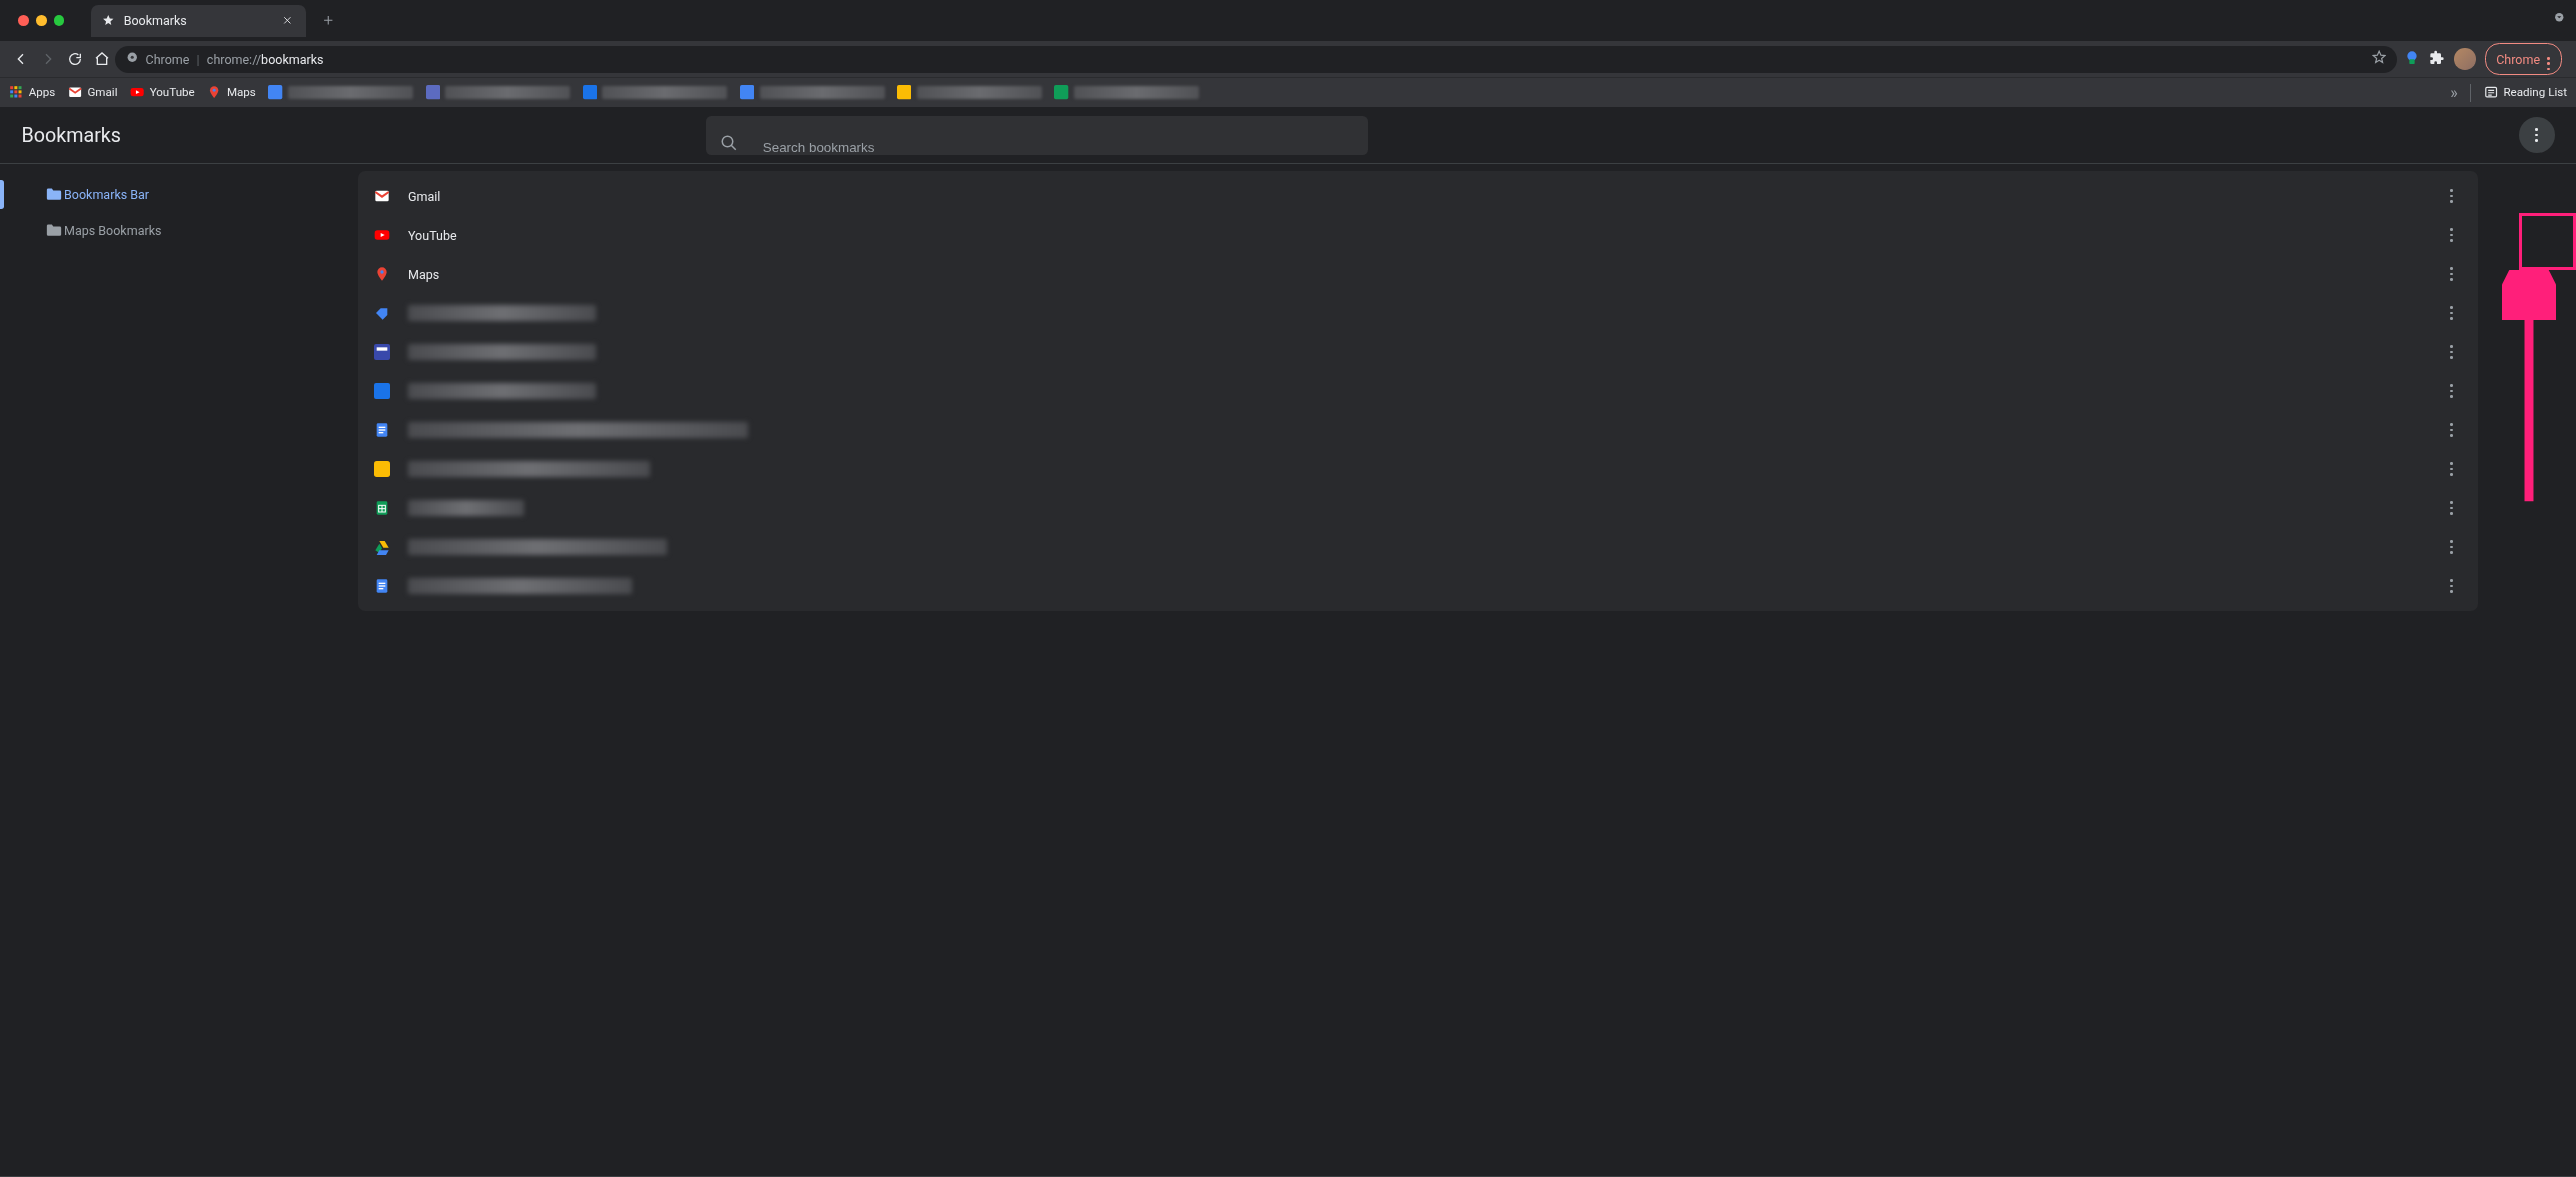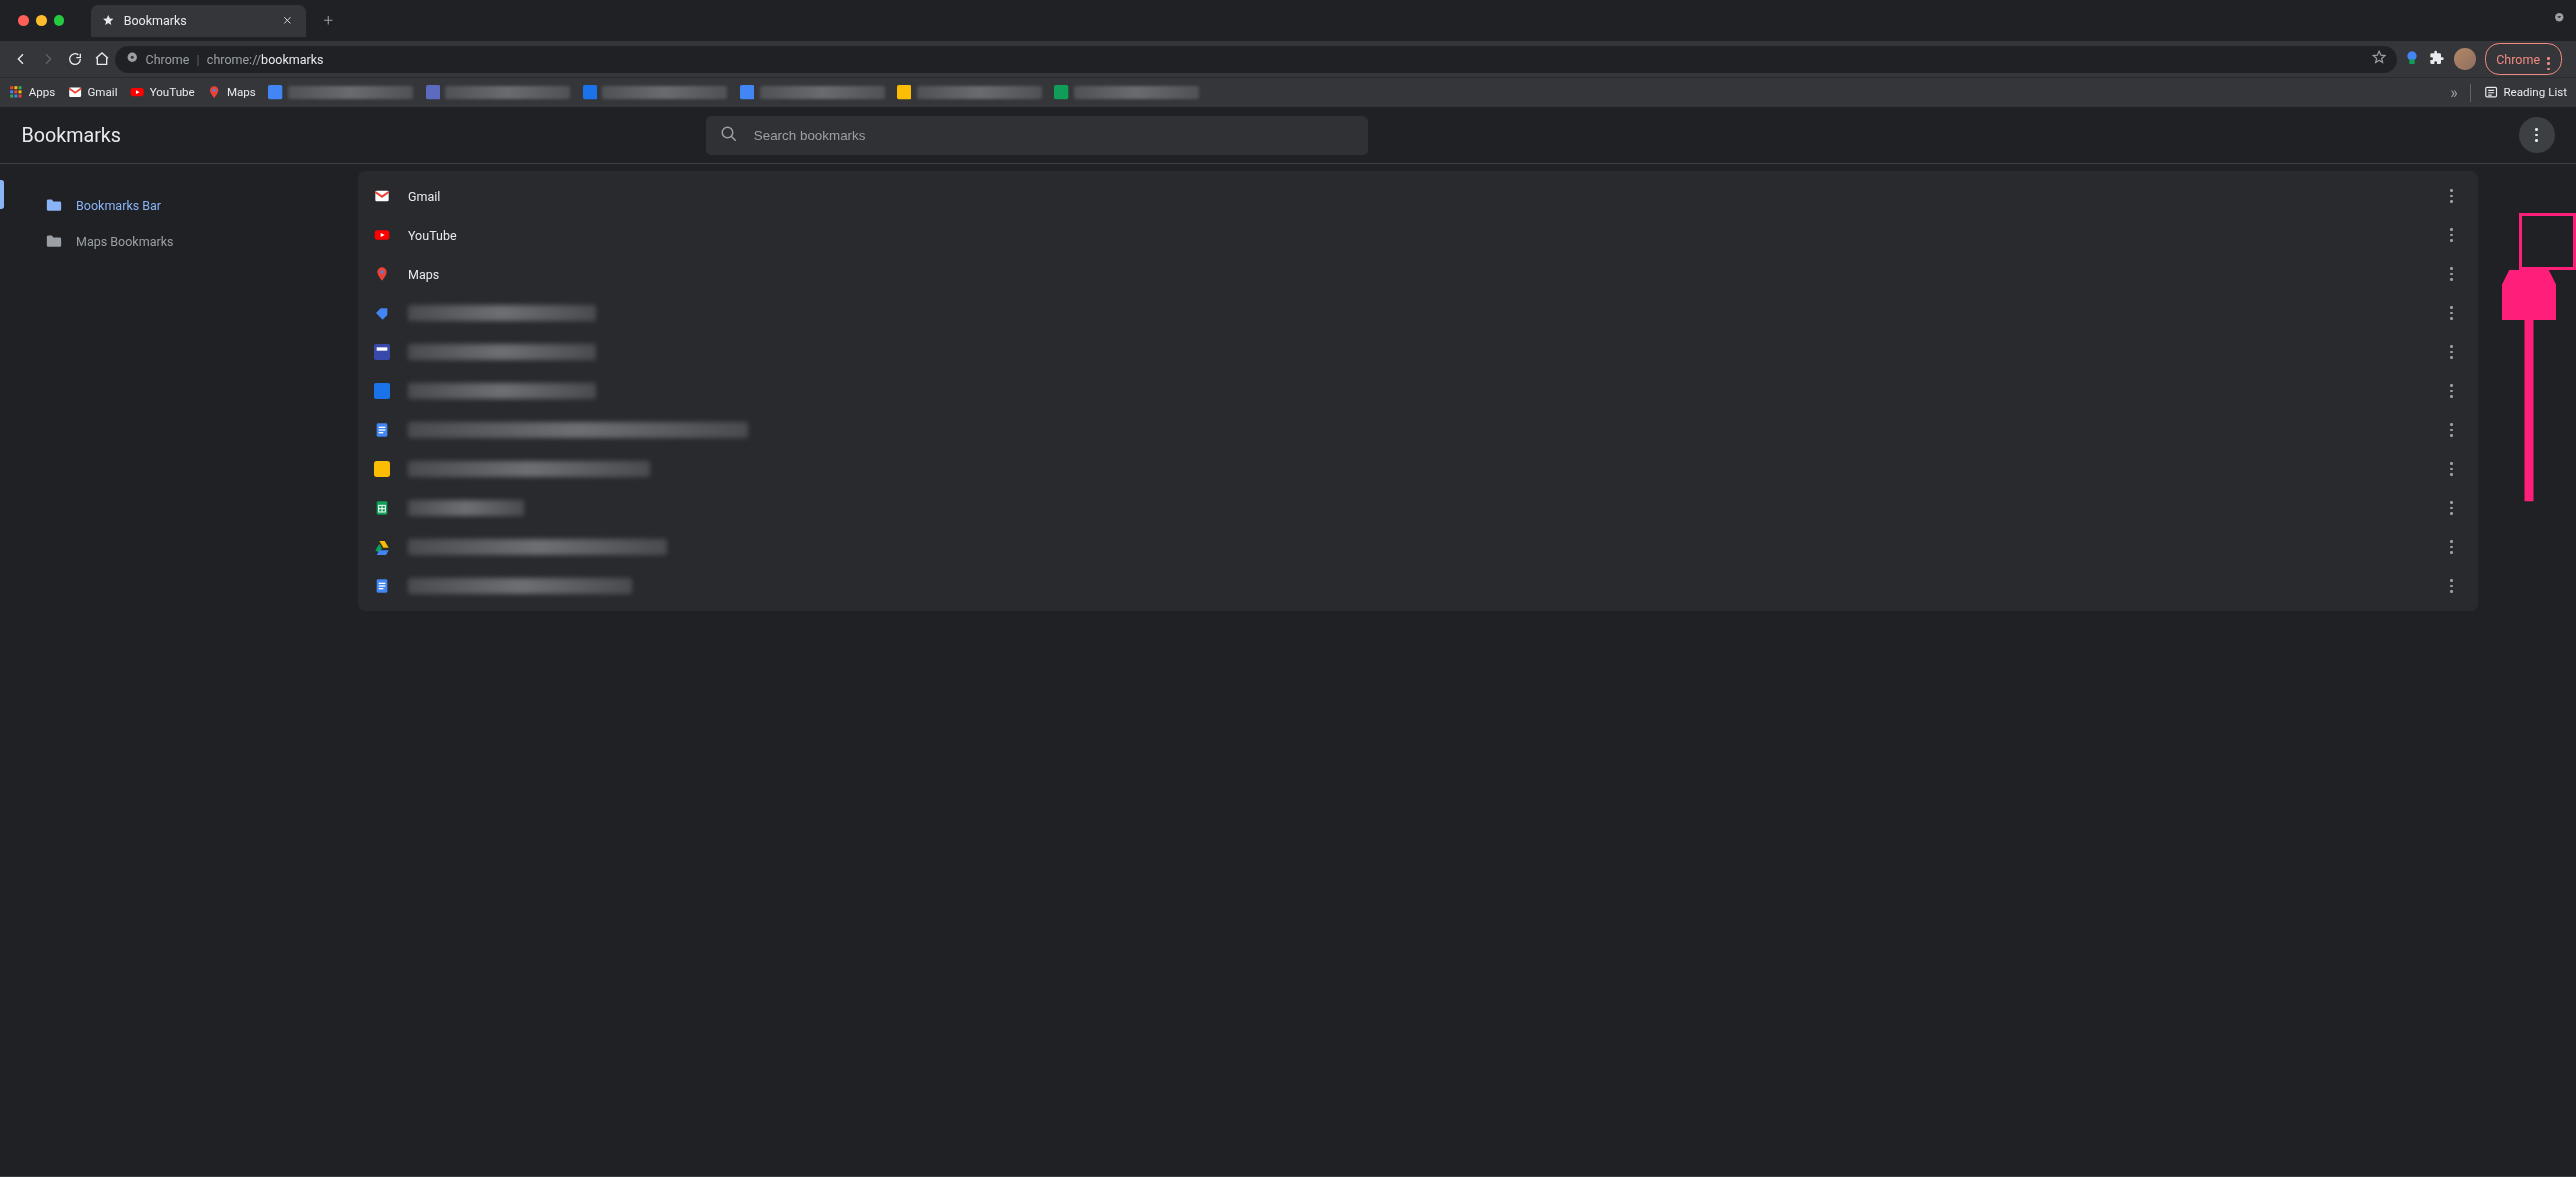--- a/index.html
+++ b/index.html
@@ -120,22 +120,22 @@
     padding:0 21.5px;
     gap:18px;
     border-bottom:0.9px solid #3c4043;
   }
   .page-title { font-size:19.7px; color:#e8eaed; font-weight:400; flex:0 0 auto; }
   .searchbox {
     margin-left:auto; margin-right:auto;
     width:662px; height:39px;
     background:#303134;
     border-radius:5.4px;
-    display:flex; align-items:center;
-    padding:0 14.3px; gap:16px;
+    display:flex; align-items:flex-end;
+    padding:0 14.3px; gap:25px;
     color:#9aa0a6;
   }
   .searchbox input {
     flex:1; background:transparent; border:none; outline:none;
     color:#e8eaed; font-size:13.4px;
   }
   .searchbox input::placeholder { color:#9aa0a6; }
 
   .header-more {
     width:36px; height:36px;
@@ -159,21 +159,21 @@
     pointer-events:none;
   }
 
   .page-body { flex:1; display:flex; overflow:hidden; }
 
   .sidebar {
     width:358px;
     padding:12.5px 0;
   }
   .side-item {
-    display:flex; align-items:flex-end; gap:13px;
+    display:flex; align-items:center; gap:1px;
     height:36px;
     padding:0 16px 0 45px;
     color:#9aa0a6;
     font-size:12.5px;
     position:relative;
   }
   .side-item.active { color:#8ab4f8; }
   .side-item.active::before {
     content:'';
     position:absolute; left:0; top:3.6px; bottom:3.6px; width:3.6px;

